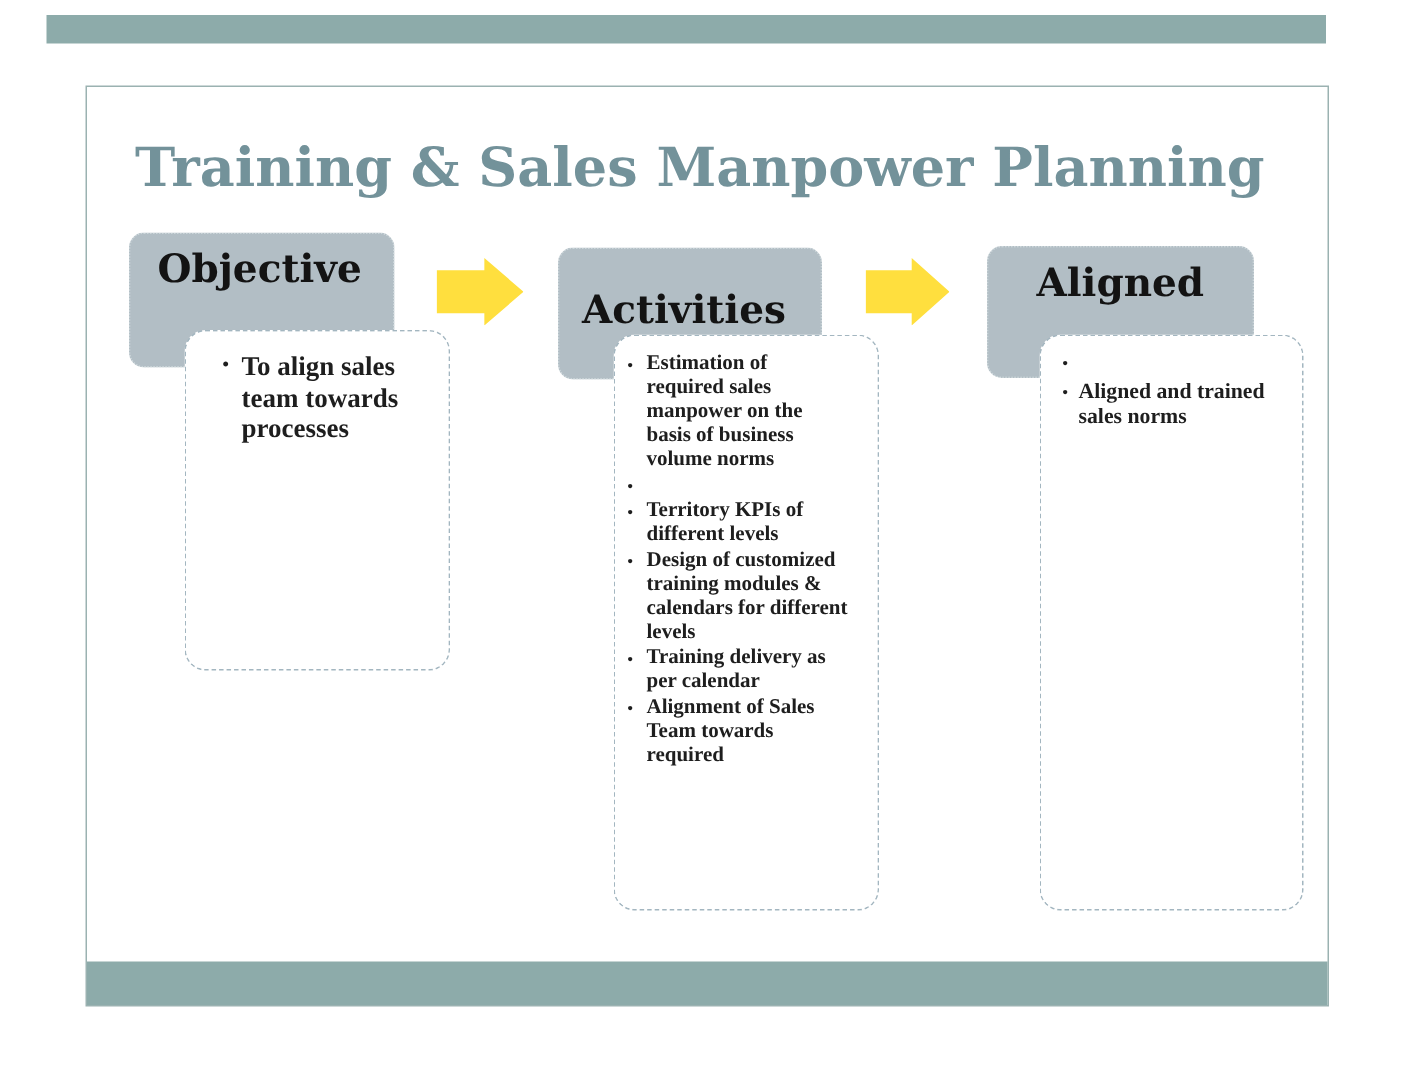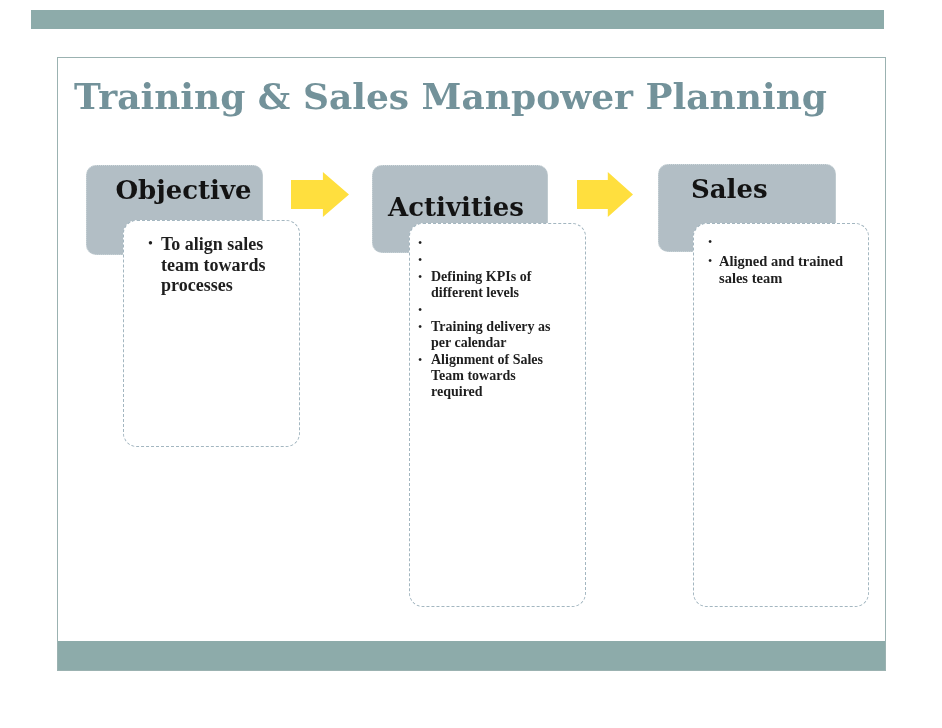--- a/index.html
+++ b/index.html
@@ -21,21 +21,21 @@
     position: absolute;
     left: 57px; top: 57px;
     width: 829px; height: 614px;
     box-sizing: border-box;
     border: 1px solid #9bb2b1;
     background: #ffffff;
   }
   .slide-title {
     position: absolute;
     left: 16px; top: 18px;
-    margin: 0;
+    margin: 16px;
     font-family: "DejaVu Serif", serif;
     font-weight: bold;
     font-size: 36px;
     line-height: 1.15;
     color: #73929a;
     white-space: nowrap;
   }
   .gray-box {
     position: absolute;
     background: #b2bec5;
@@ -44,21 +44,21 @@
     box-sizing: border-box;
   }
   .gray-box .hdr {
     display: block;
     font-family: "DejaVu Serif", serif;
     font-weight: bold;
     font-size: 26px;
     line-height: 1.2;
     color: #131313;
   }
-  .gray-box.c1 { left: 28px;  top: 107px; width: 177px; height: 90px; text-align: center; }
+  .gray-box.c1 { left: 28px;  top: 97px; width: 177px; height: 90px; }
   .gray-box.c2 { left: 314px; top: 107px; width: 176px; height: 88px; }
   .gray-box.c3 { left: 600px; top: 106px; width: 178px; height: 88px; }
   .gray-box.c1 .hdr { padding: 9px 0 0 18px; }
   .gray-box.c2 .hdr { padding: 26px 0 0 15px; }
   .gray-box.c3 .hdr { padding: 9px 0 0 32px; }
   .arrow {
     position: absolute;
     background: #ffdf3e;
     clip-path: polygon(0% 18%, 55% 18%, 55% 0%, 100% 50%, 55% 100%, 55% 82%, 0% 82%);
   }
@@ -109,57 +109,66 @@
     </div>
 
     <div class="arrow a1"></div>
 
     <div class="gray-box c2">
       <span class="hdr">Activities</span>
     </div>
     <div class="card c2">
       <div class="bullet">
         <span class="dot">•</span>
+        <span class="btxt">Estimation of
+required sales
+manpower on the
+basis of business
+volume norms</span>
       </div>
       <div class="bullet">
         <span class="dot">•</span>
       </div>
       <div class="bullet">
         <span class="dot">•</span>
-        <span class="btxt">Defining KPIs of
+        <span class="btxt">Territory KPIs of
 different levels</span>
       </div>
       <div class="bullet">
         <span class="dot">•</span>
+        <span class="btxt">Design of customized
+training modules &amp;
+calendars for different
+levels</span>
       </div>
       <div class="bullet">
         <span class="dot">•</span>
         <span class="btxt">Training delivery as
 per calendar</span>
       </div>
       <div class="bullet">
         <span class="dot">•</span>
         <span class="btxt">Alignment of Sales
 Team towards
 required</span>
       </div>
     </div>
 
     <div class="arrow a2"></div>
 
     <div class="gray-box c3">
-      <span class="hdr">Sales</span>
+      <span class="hdr">Aligned</span>
     </div>
     <div class="card c3">
       <div class="bullet">
         <span class="dot">•</span>
       </div>
       <div class="bullet">
         <span class="dot">•</span>
         <span class="btxt">Aligned and trained
-sales team</span>
+sales norms</span>
       </div>
     </div>
 
     <div class="accent-bar bottom"></div>
   </div>
 
 </div>
 
 </body></html>

